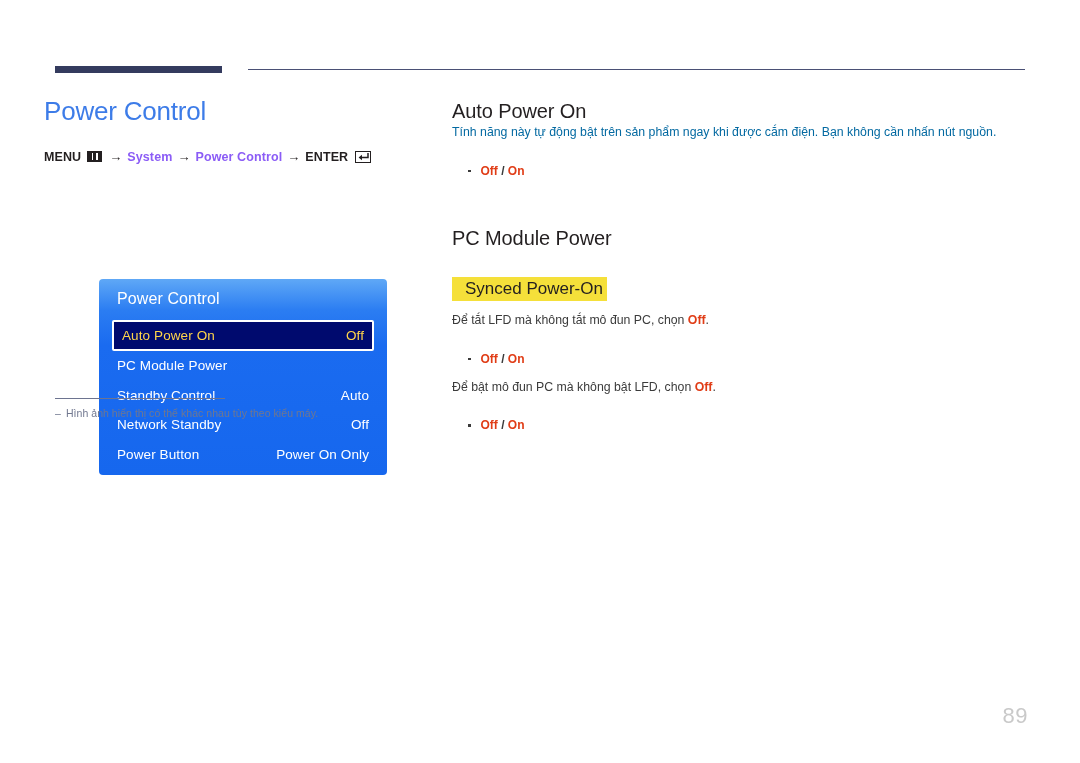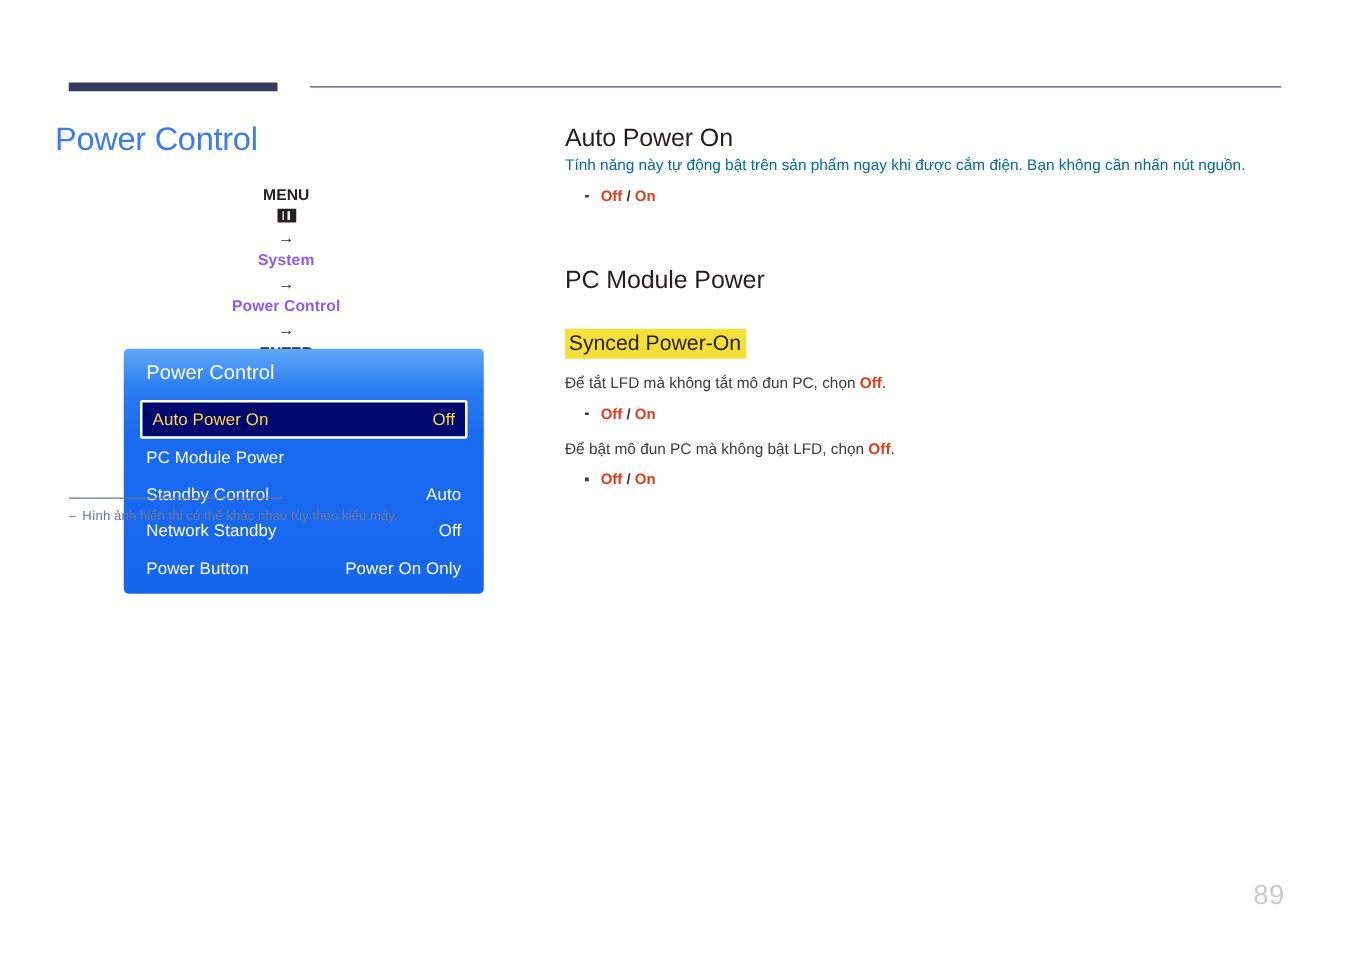--- a/index.html
+++ b/index.html
@@ -56,21 +56,20 @@
   .breadcrumb {
     margin-top: 22px;
     font-size: 12.5px;
     font-weight: bold;
     color: #231f20;
     letter-spacing: 0.1px;
     display: flex;
     align-items: center;
     gap: 4px;
     white-space: nowrap;
-    flex-direction: column;
   }
   .breadcrumb .bc-red { color: #8b5cf6; }
   .breadcrumb .bc-arrow {
     font-weight: normal;
     font-size: 13px;
     padding: 0 1px;
   }
 
   
   .icon-menu {
@@ -213,32 +212,32 @@
     letter-spacing: 0.01px;
   }
 
   .hl-head {
     display: inline-block;
     margin-top: 26px;
     background: #f5e03a;
     color: #231f20;
     font-size: 17px;
     line-height: 1.25;
-    padding: 1px 4px 2px 3px;
+    padding: 1px 4px 2px 13px;
   }
 
   .sub-text {
     margin-top: 11px;
     font-size: 12.3px;
     color: #3b3b3b;
     line-height: 1.45;
   }
 
   .opt-line {
-    margin-top: 7px;
+    margin-top: 21px;
     padding-left: 16px;
     font-size: 12px;
     color: #3b3b3b;
     display: flex;
     align-items: center;
     gap: 10px;
     line-height: 1.4;
   }
   .opt-bullet {
     display: inline-block;

